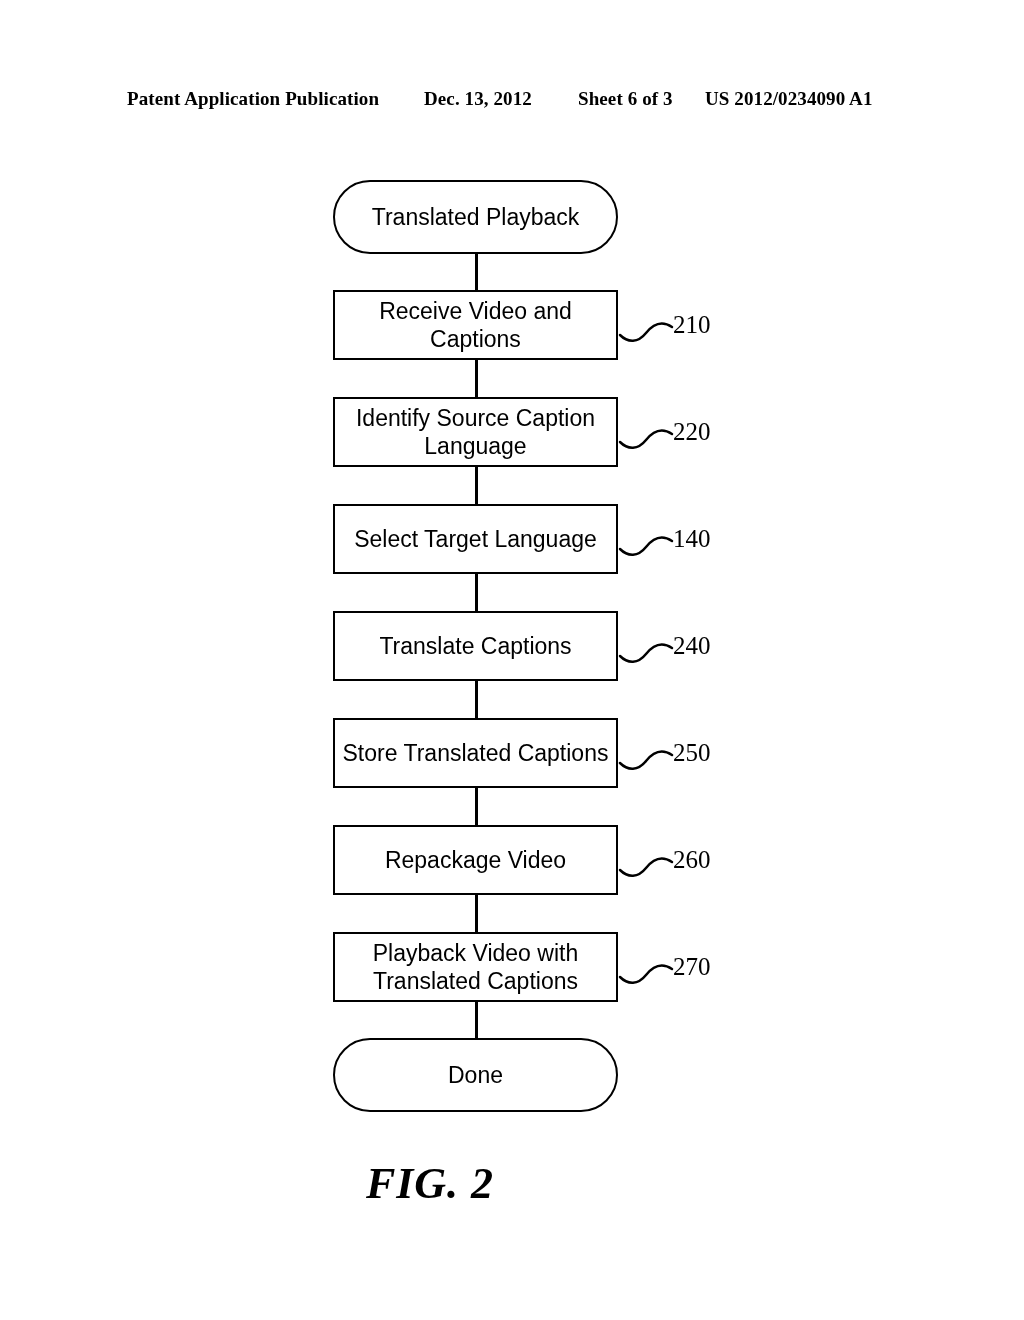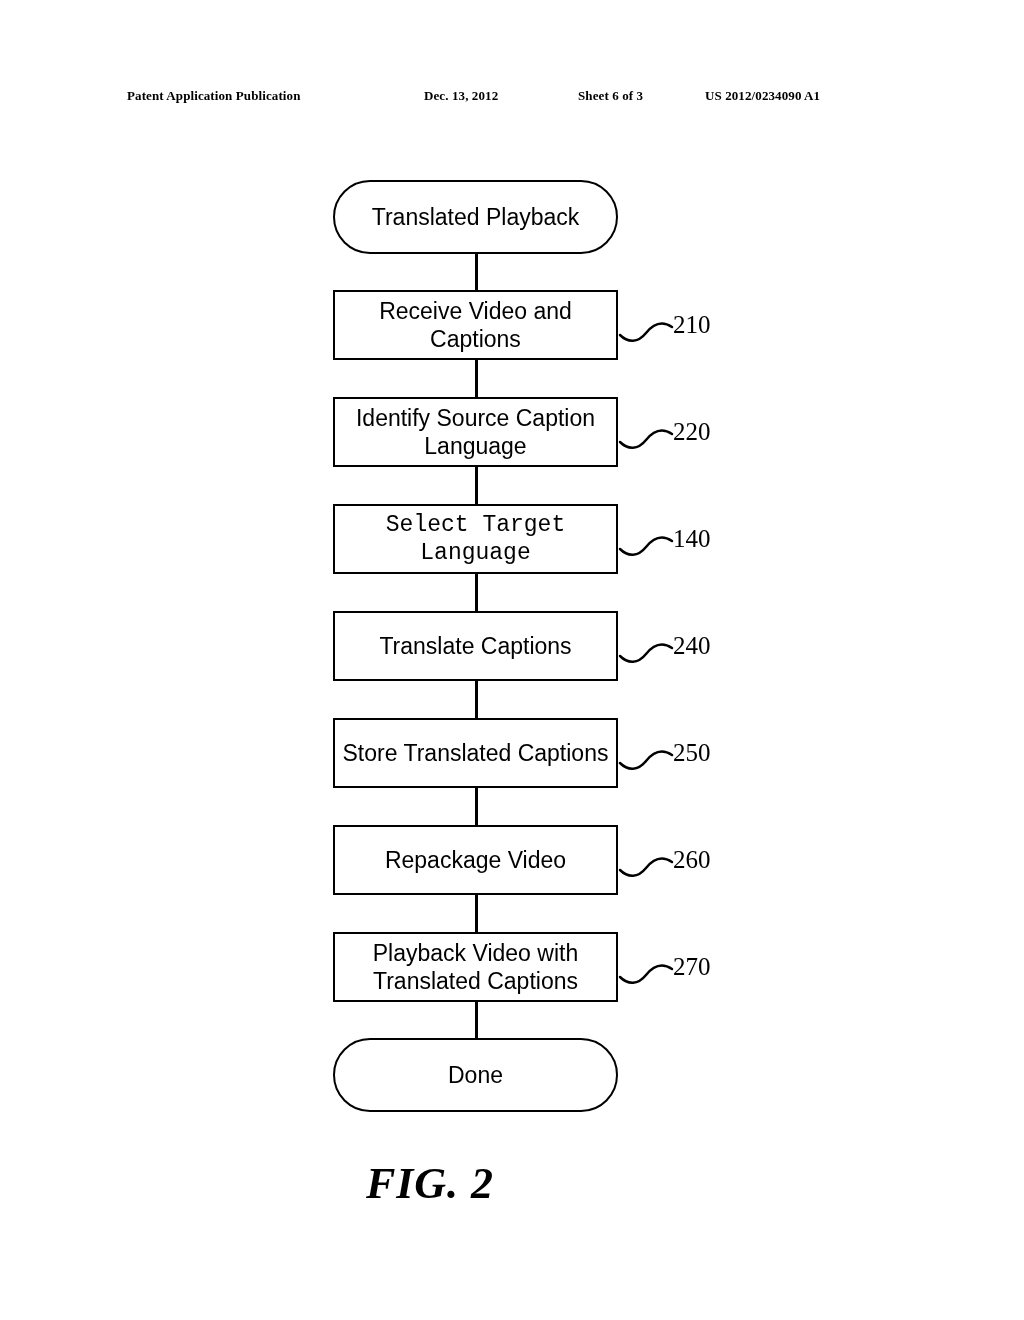--- a/index.html
+++ b/index.html
@@ -19,21 +19,21 @@
 
   
   .pub-header {
     position: absolute;
     left: 0;
     top: 88px;
     width: 900px;
     height: 26px;
     font-family: "Liberation Serif", serif;
     font-weight: bold;
-    font-size: 13px;
+    font-size: 19px;
     letter-spacing: 0.1px;
     white-space: nowrap;
   }
   .hdr-left   { position: absolute; left: 127px; top: 0; }
   .hdr-date   { position: absolute; left: 424px; top: 0; }
   .hdr-sheet  { position: absolute; left: 578px; top: 0; }
   .hdr-right  { position: absolute; left: 705px; top: 0; }
 
   
   .flow {
@@ -146,21 +146,21 @@
 
   <div class="node process" style="top:397px;">
     <span class="node-label">Identify Source Caption
 Language</span>
   </div>
   <svg class="leader" width="60" height="40" style="left:618px; top:419px;">
     <path d="M2,23 C10,31 20,31 28,21 C36,11 45,9 54,15" fill="none" stroke="#000000" stroke-width="2.5" stroke-linecap="round"></path>
   </svg>
   <span class="refnum" style="left:673px; top:419px;text-align:center;">220</span>
 
-  <div class="node process" style="top:504px;font-family:Liberation Mono, monospace;">
+  <div class="node process" style="top:504px;">
     <span class="node-label">Select Target Language</span>
   </div>
   <svg class="leader" width="60" height="40" style="left:618px; top:526px;">
     <path d="M2,23 C10,31 20,31 28,21 C36,11 45,9 54,15" fill="none" stroke="#000000" stroke-width="2.5" stroke-linecap="round"></path>
   </svg>
   <span class="refnum" style="left:673px; top:526px;">140</span>
 
   <div class="node process" style="top:611px;">
     <span class="node-label">Translate Captions</span>
   </div>

